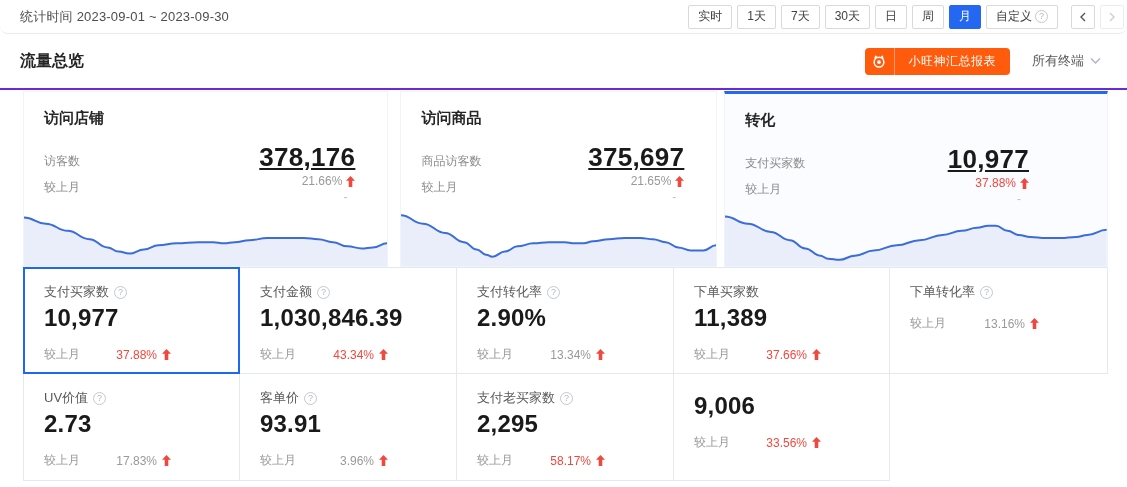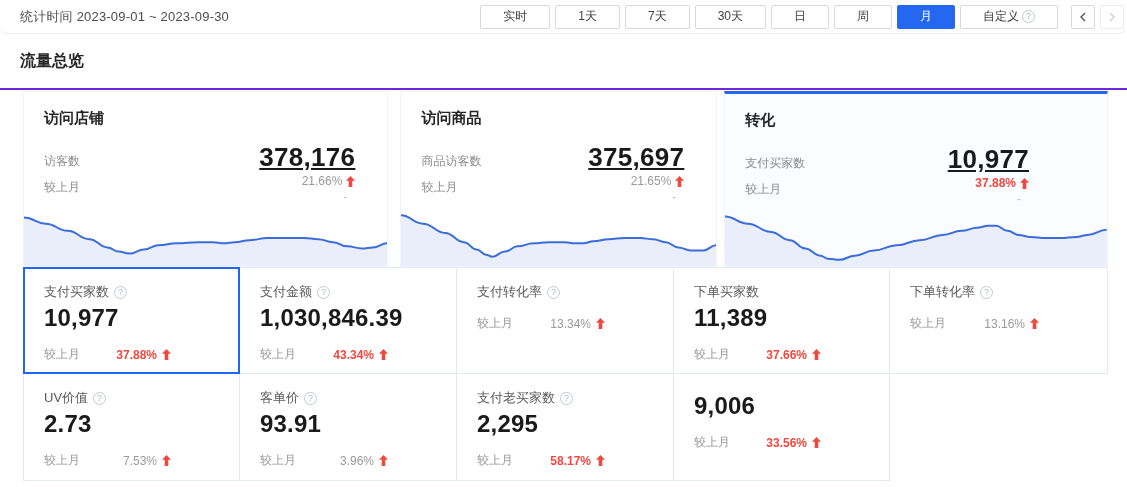--- a/index.html
+++ b/index.html
@@ -8,21 +8,21 @@
     --bd:#e3e9f1; --btnbd:#d9d9d9;
     --chart-line:#3a6dd9; --chart-fill:#e9eefa;
   }
   *{box-sizing:border-box;margin:0;padding:0;font-family:"Liberation Sans","DejaVu Sans",sans-serif;}
   body{width:1127px;height:487px;background:#fff;overflow:hidden;position:relative;color:var(--ink);}
 
   
   .topbar{height:34px;display:flex;align-items:center;border-bottom:1px solid #ebebeb;padding:0 3px 0 20px;border-radius:8px;}
   .stat-time{font-size:13px;color:#4d4d4d;letter-spacing:.2px;}
   .tb-right{margin-left:auto;display:flex;align-items:center;gap:5px;}
-  .tbtn{display:inline-flex;align-items:center;justify-content:center;height:24px;padding:0 22px;
+  .tbtn{display:inline-flex;align-items:center;justify-content:center;height:24px;padding:0 9px;
         border:1px solid var(--btnbd);border-radius:2px;background:#fff;font-size:12px;color:#404040;cursor:pointer;}
   .tbtn.active{background:var(--blue);border-color:var(--blue);color:#fff;}
   .tbtn .qicon{margin-left:3px;}
   .pager{width:24px;padding:0;}
   .pager svg{display:block;}
   .pager.disabled{border-color:#ececec;}
   .gap8{width:3px;}
 
   
   .header{height:56px;display:flex;align-items:center;padding:0 20px;border-bottom:2px solid #6d28d9;}
@@ -45,21 +45,21 @@
   .card3 .card-in{padding-right:78px;}
   .card-title{font-size:15px;font-weight:700;color:var(--ink);}
   .mrow{display:flex;margin-top:16px;}
   .lcol{font-size:12px;color:#8c8c8c;}
   .lcol .ml{margin-top:9px;}
   .lcol .cl{margin-top:9px;}
   .vcol{margin-left:auto;text-align:right;}
   .bigval{font-size:26px;font-weight:700;color:#1a1a1a;letter-spacing:.3px;line-height:1.05;text-decoration:underline;}
   .pctrow{display:flex;justify-content:flex-end;align-items:center;gap:4px;font-size:12px;margin-top:3px;}
   .dash{font-size:12px;color:#bfbfbf;margin-top:2px;padding-right:8px;}
-  [data-tone="red"]{color:var(--red);font-weight:bold;}
+  [data-tone="red"]{color:var(--red);}
   [data-tone="gray"]{color:var(--muted);}
   .spark{position:absolute;left:0;right:0;bottom:0;height:62px;}
   .spark svg{width:100%;height:100%;display:block;}
 
   
   .grid{display:grid;grid-template-columns:217px 217px 217px 216px 218px;grid-auto-rows:107px;margin:0 0 0 23px;}
   .cell{background:#fff;border-right:1px solid var(--bd);border-bottom:1px solid var(--bd);
         padding:15px 18px 0 20px;cursor:pointer;}
   .cell.rowtop{border-top:1px solid var(--bd);}
   .cell.colfirst{border-left:1px solid var(--bd);}
@@ -105,20 +105,39 @@
     <button class="tbtn pager disabled">
       <svg width="10" height="10" viewBox="0 0 10 10">
           <path d="M3 1 L7 5 L3 9" fill="none" stroke="#cfcfcf" stroke-width="1.4"></path>
         </svg>
     </button>
   </div>
 </div>
 
 <div class="header">
   <div class="page-title">流量总览</div>
+  <div class="hd-right">
+    <div class="report-btn">
+      <span class="rb-icon">
+        <svg width="18" height="18" viewBox="0 0 20 20">
+          <path d="M4.6 7.4 L6 3.6 L9 6 Z" fill="#fff"></path>
+          <path d="M11 6 L14 3.6 L15.4 7.4 Z" fill="#fff"></path>
+          <circle cx="10" cy="11.3" r="5.4" fill="none" stroke="#fff" stroke-width="1.7"></circle>
+          <circle cx="10" cy="11.3" r="2" fill="#fff"></circle>
+        </svg>
+      </span>
+      <span class="rb-label">小旺神汇总报表</span>
+    </div>
+    <div class="terminal">
+      <span>所有终端</span>
+      <svg width="11" height="8" viewBox="0 0 11 8">
+          <path d="M1 1.5 L5.5 6 L10 1.5" fill="none" stroke="#b0b6c0" stroke-width="1.5"></path>
+        </svg>
+    </div>
+  </div>
 </div>
 
 <div class="cards">
 
   <div class="card card1">
     <div class="card-in">
       <div class="card-title">访问店铺</div>
       <div class="mrow">
         <div class="lcol">
           <div class="ml">访客数</div>
@@ -235,20 +254,21 @@
           </svg>
         </span>
       </div>
   </div>
 
   <div class="cell rowtop">
     <div class="clabel">
         <span>支付转化率</span>
         <span class="qicon">?</span>
       </div>
+    <div class="cval">2.90%</div>
     <div class="cmp">
         <span class="cmpl">较上月</span>
       <span class="pct">
           <span data-tone="gray">13.34%</span>
           <svg class="up" width="9" height="11" viewBox="0 0 9 11">
             <path d="M4.5 0 L9 4.8 H6.3 V11 H2.7 V4.8 H0 Z" fill="#f0483e"></path>
           </svg>
         </span>
       </div>
   </div>
@@ -287,21 +307,21 @@
 
   <div class="cell colfirst">
     <div class="clabel">
         <span>UV价值</span>
         <span class="qicon">?</span>
       </div>
     <div class="cval">2.73</div>
     <div class="cmp">
         <span class="cmpl">较上月</span>
       <span class="pct">
-          <span data-tone="gray">7.53%</span>
+          <span data-tone="gray">17.83%</span>
           <svg class="up" width="9" height="11" viewBox="0 0 9 11">
             <path d="M4.5 0 L9 4.8 H6.3 V11 H2.7 V4.8 H0 Z" fill="#f0483e"></path>
           </svg>
         </span>
       </div>
   </div>
 
   <div class="cell">
     <div class="clabel">
         <span>客单价</span>

